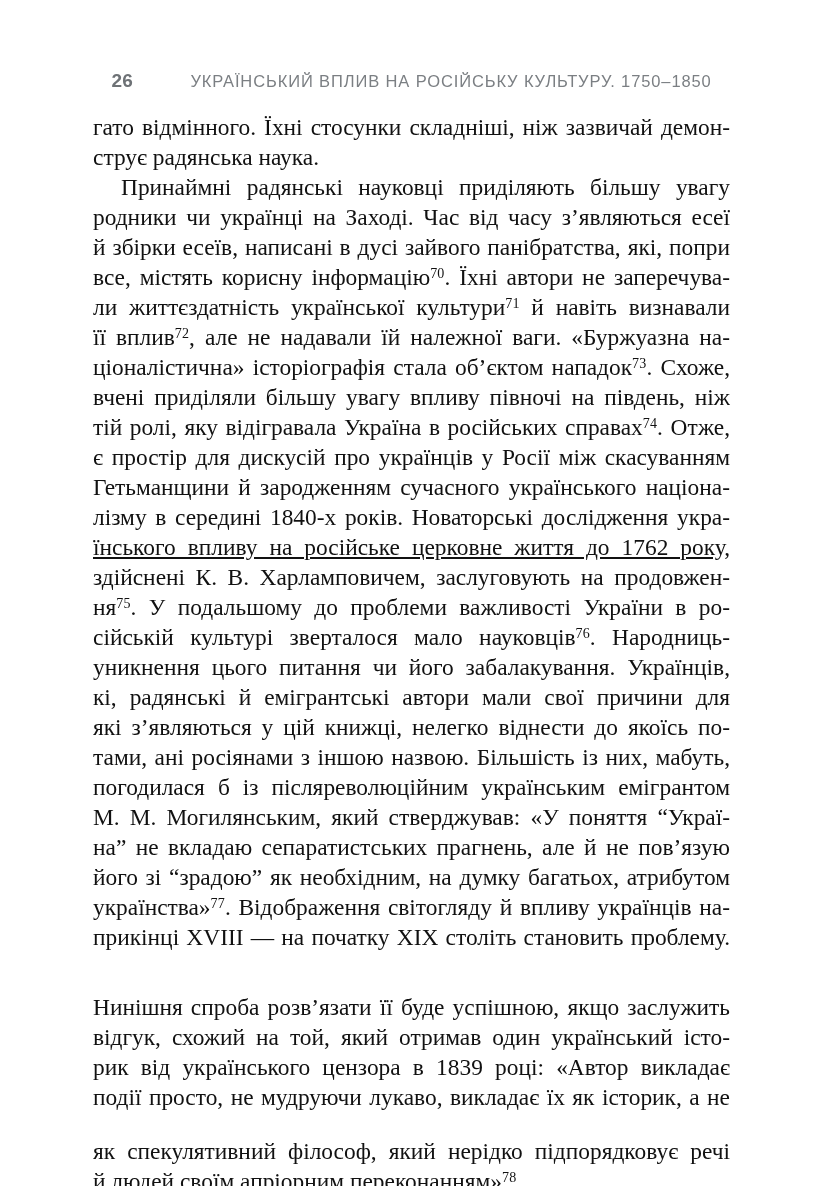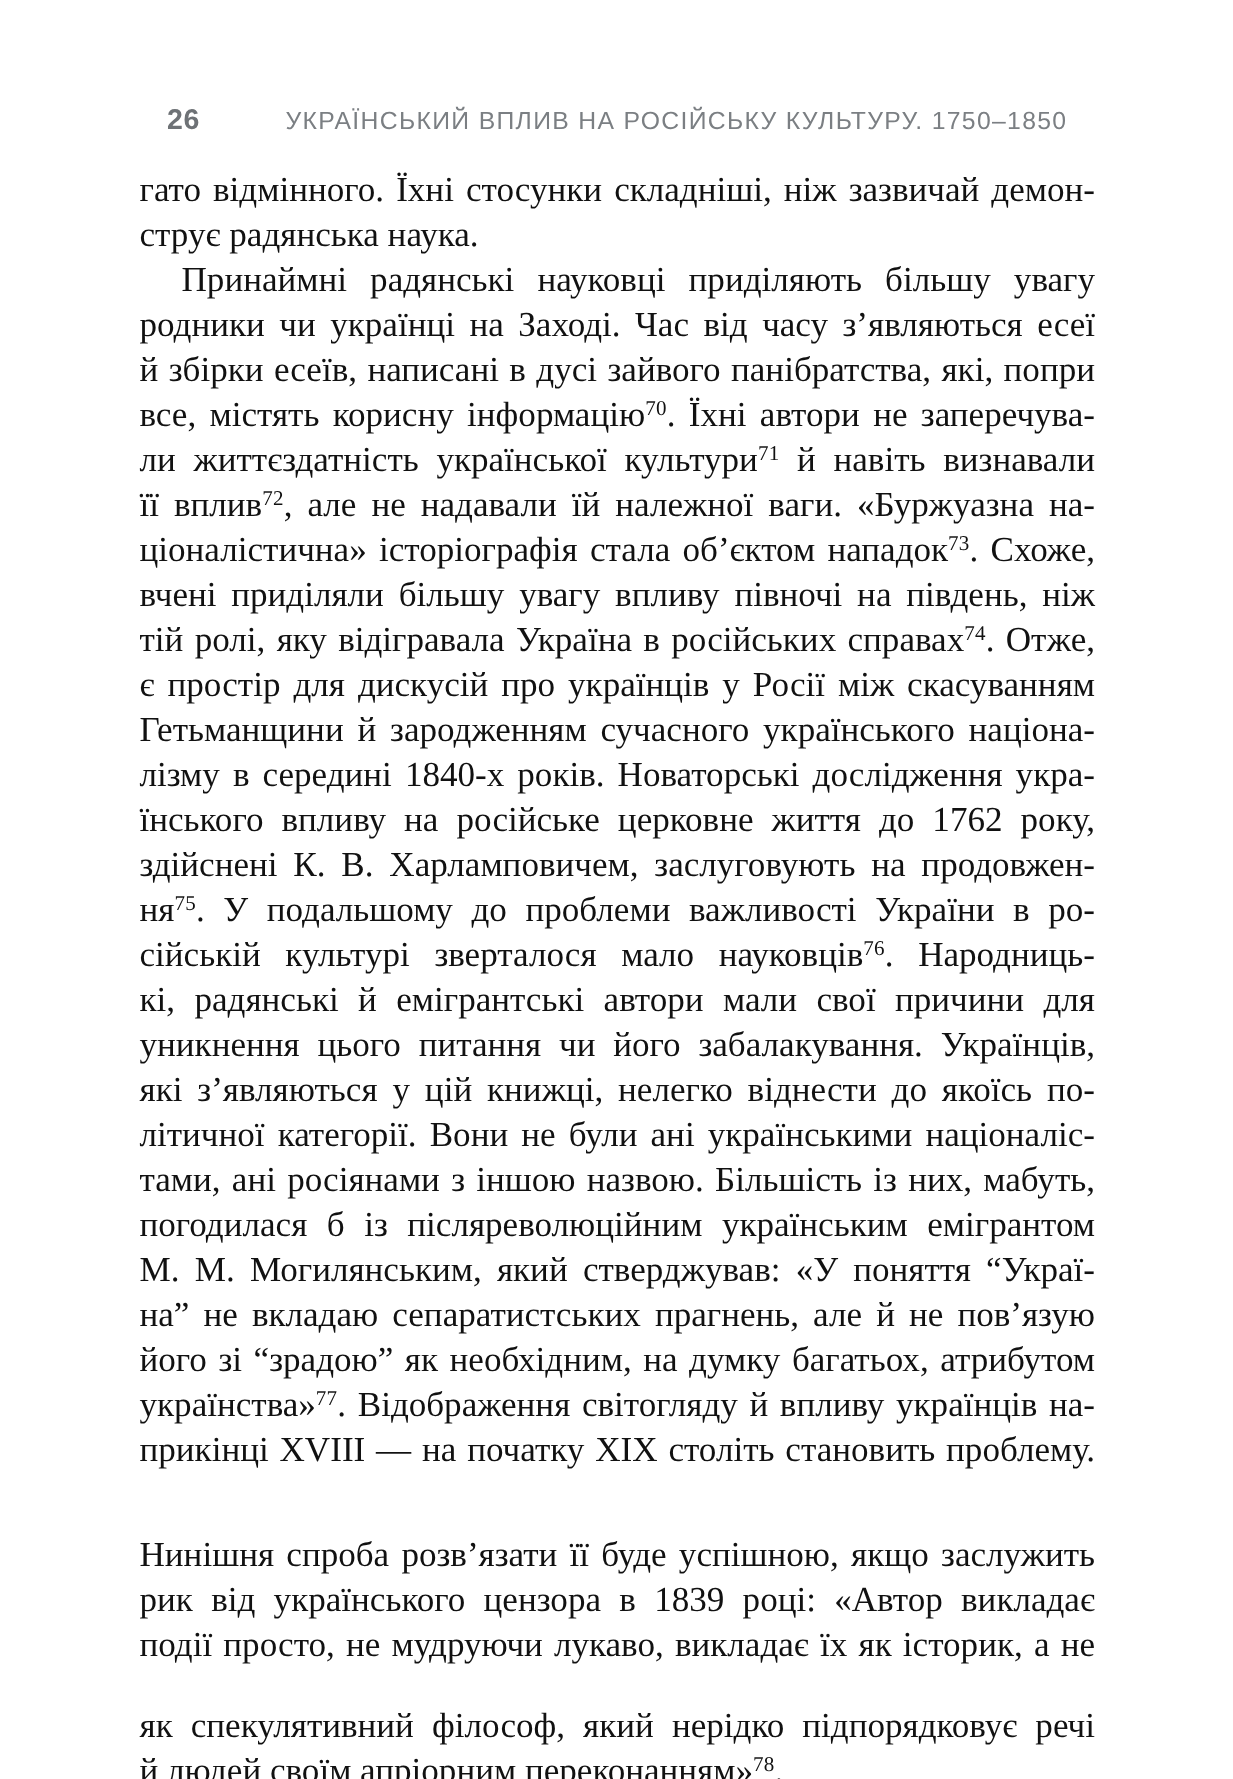--- a/index.html
+++ b/index.html
@@ -103,35 +103,35 @@
       <div class="ln" style="word-spacing: 0px;"><span>й збірки есеїв, написані в дусі зайвого панібратства, які, попри</span></div>
       <div class="ln" style="word-spacing: 0px;"><span>все, містять корисну інформацію</span><sup>70</sup><span>. Їхні автори не заперечува-</span></div>
       <div class="ln" style="word-spacing: 0px;"><span>ли життєздатність української культури</span><sup>71</sup><span> й навіть визнавали</span></div>
       <div class="ln" style="word-spacing: 0px;"><span>її вплив</span><sup>72</sup><span>, але не надавали їй належної ваги. «Буржуазна на-</span></div>
       <div class="ln" style="word-spacing: 0px;"><span>ціоналістична» історіографія стала об’єктом нападок</span><sup>73</sup><span>. Схоже,</span></div>
       <div class="ln" style="word-spacing: 0px;"><span>вчені приділяли більшу увагу впливу півночі на південь, ніж</span></div>
       <div class="ln" style="word-spacing: 0px;"><span>тій ролі, яку відігравала Україна в російських справах</span><sup>74</sup><span>. Отже,</span></div>
       <div class="ln" style="word-spacing: 0px;"><span>є простір для дискусій про українців у Росії між скасуванням</span></div>
       <div class="ln" style="word-spacing: 0px;"><span>Гетьманщини й зародженням сучасного українського націона-</span></div>
       <div class="ln" style="word-spacing: 0px;"><span>лізму в середині 1840-х років. Новаторські дослідження укра-</span></div>
-      <div class="ln" style="word-spacing: 0px;"><span>їнського впливу на російське церковне життя до 1762 року,</span></div>
+      <div class="ln" style="word-spacing: 0px; text-decoration: underline;"><span>їнського впливу на російське церковне життя до 1762 року,</span></div>
       <div class="ln" style="word-spacing: 0px;"><span>здійснені К. В. Харламповичем, заслуговують на продовжен-</span></div>
       <div class="ln" style="word-spacing: 0px;"><span>ня</span><sup>75</sup><span>. У подальшому до проблеми важливості України в ро-</span></div>
       <div class="ln" style="word-spacing: 0px;"><span>сійській культурі зверталося мало науковців</span><sup>76</sup><span>. Народниць-</span></div>
+      <div class="ln" style="word-spacing: 0px;"><span>уникнення цього питання чи його забалакування. Українців,</span></div>
       <div class="ln" style="word-spacing: 0px;"><span>кі, радянські й емігрантські автори мали свої причини для</span></div>
-      <div class="ln" style="word-spacing: 0px;"><span>уникнення цього питання чи його забалакування. Українців,</span></div>
       <div class="ln" style="word-spacing: 0px;"><span>які з’являються у цій книжці, нелегко віднести до якоїсь по-</span></div>
-      <div class="ln" style="word-spacing: 0px;"><span>літичної категорії. Вони не були ані українськими націоналіс-</span></div>
       <div class="ln" style="word-spacing: 0px;"><span>тами, ані росіянами з іншою назвою. Більшість із них, мабуть,</span></div>
       <div class="ln" style="word-spacing: 0px;"><span>погодилася б із післяреволюційним українським емігрантом</span></div>
       <div class="ln" style="word-spacing: 0px;"><span>М. М. Могилянським, який стверджував: «У поняття “Украї-</span></div>
       <div class="ln" style="word-spacing: 0px;"><span>на” не вкладаю сепаратистських прагнень, але й не пов’язую</span></div>
       <div class="ln" style="word-spacing: 0px;"><span>його зі “зрадою” як необхідним, на думку багатьох, атрибутом</span></div>
       <div class="ln" style="word-spacing: 0px;"><span>українства»</span><sup>77</sup><span>. Відображення світогляду й впливу українців на-</span></div>
       <div class="ln" style="word-spacing: 0px;"><span>прикінці XVIII — на початку XIX століть становить проблему.</span></div>
       <div class="ln" style="word-spacing: 0px; margin-top: 40px;"><span>Нинішня спроба розв’язати її буде успішною, якщо заслужить</span></div>
+      <div class="ln" style="word-spacing: 0px;"><span>відгук, схожий на той, який отримав один український істо-</span></div>
       <div class="ln" style="word-spacing: 0px;"><span>рик від українського цензора в 1839 році: «Автор викладає</span></div>
       <div class="ln" style="word-spacing: 0px;"><span>події просто, не мудруючи лукаво, викладає їх як історик, а не</span></div>
       <div class="ln" style="word-spacing: 0px; margin-top: 24px;"><span>як спекулятивний філософ, який нерідко підпорядковує речі</span></div>
       <div class="ln flush"><span>й людей своїм апріорним переконанням»</span><sup>78</sup><span>.</span></div>
     </div>
 
 </div>
 
 </body></html>

